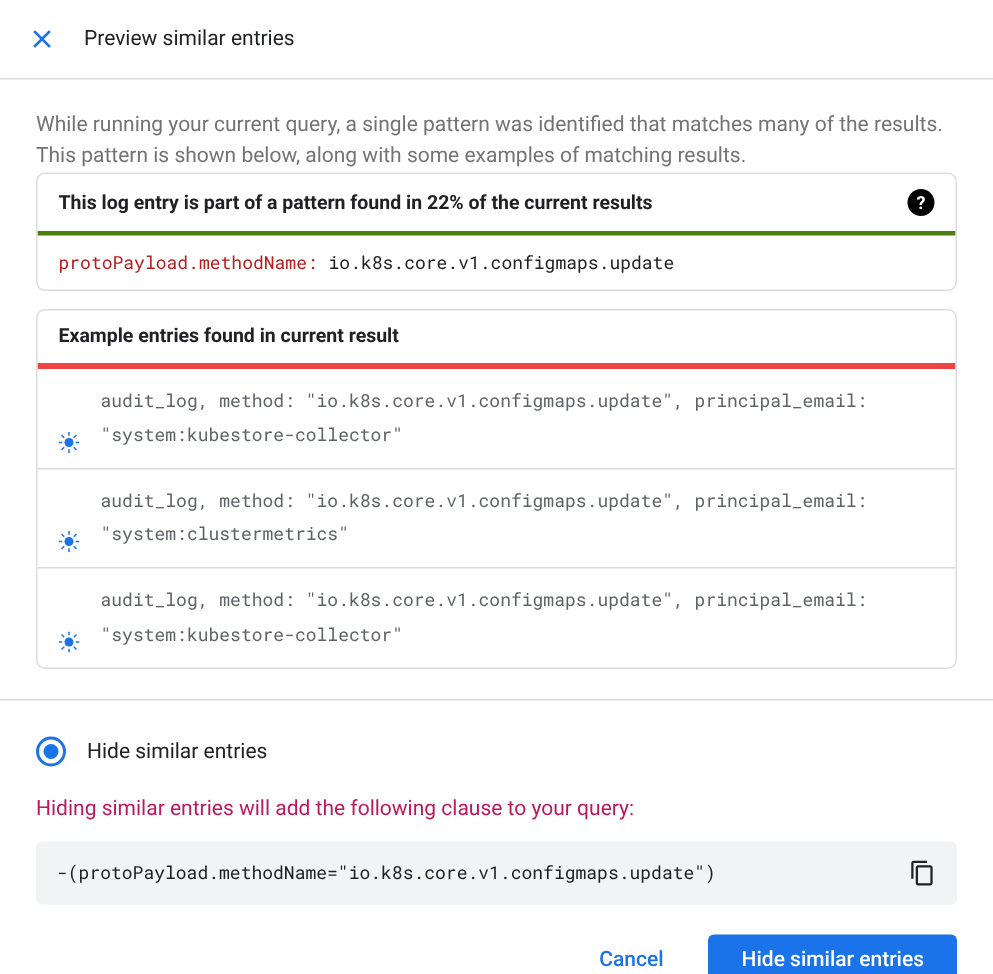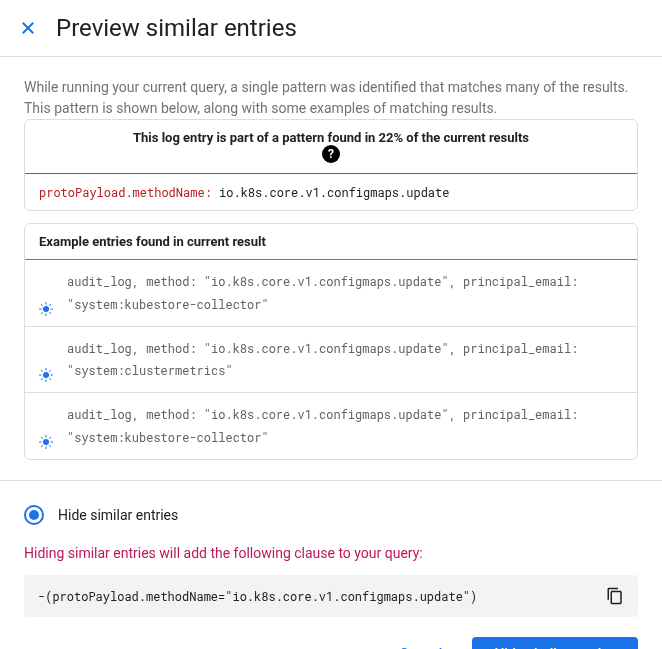--- a/index.html
+++ b/index.html
@@ -28,45 +28,44 @@
       display: flex;
       align-items: center;
       justify-content: center;
       margin-right: 16px;
     }
     .close-icon svg {
       width: 18px;
       height: 18px;
     }
     .dialog-title {
-      font-size: 24px;
+      font-size: 14px;
       font-weight: 400;
       color: #202124;
     }
     .dialog-body {
       padding: 20px 24px;
     }
     .intro-text {
       font-size: 14px;
       color: #737373;
       line-height: 1.5;
     }
     .pattern-box {
       border: 1px solid #dadce0;
       border-radius: 6px;
       overflow: hidden;
       margin-bottom: 12px;
     }
     .pattern-header-row {
       display: flex;
       align-items: center;
-      justify-content: flex-start;
+      justify-content: space-between;
       padding: 10px 14px;
-      border-bottom: 1px solid #4d7c0f;
-      flex-direction: column;
+      border-bottom: 3px solid #4d7c0f;
     }
     .pattern-header-text {
       font-weight: 700;
       font-size: 13px;
     }
     .help-icon {
       width: 18px;
       height: 18px;
       background: #000;
       border-radius: 50%;
@@ -90,21 +89,21 @@
     .pattern-val {
       color: #202124;
     }
     .examples-box {
       border: 1px solid #dadce0;
       border-radius: 6px;
       overflow: hidden;
     }
     .examples-header {
       padding: 10px 14px;
-      border-bottom: 1px solid #ef4444;
+      border-bottom: 4px solid #ef4444;
       font-weight: 700;
       font-size: 13px;
     }
     .example-row {
       display: flex;
       align-items: flex-end;
       padding: 10px 14px;
       border-bottom: 1px solid #dadce0;
     }
     .example-row:last-child {

